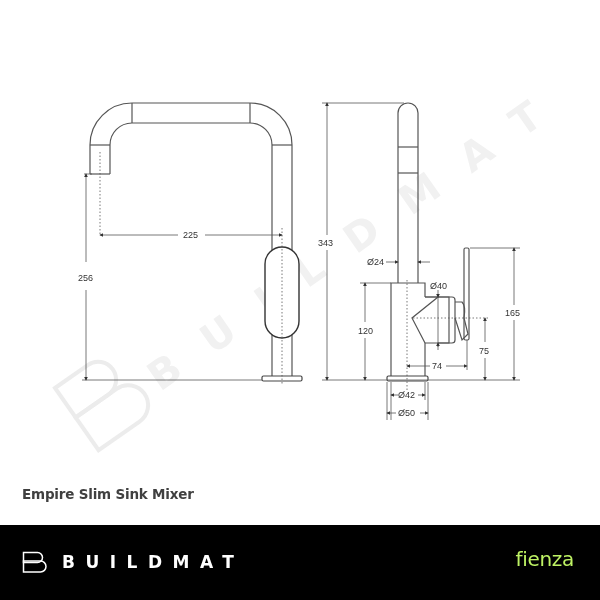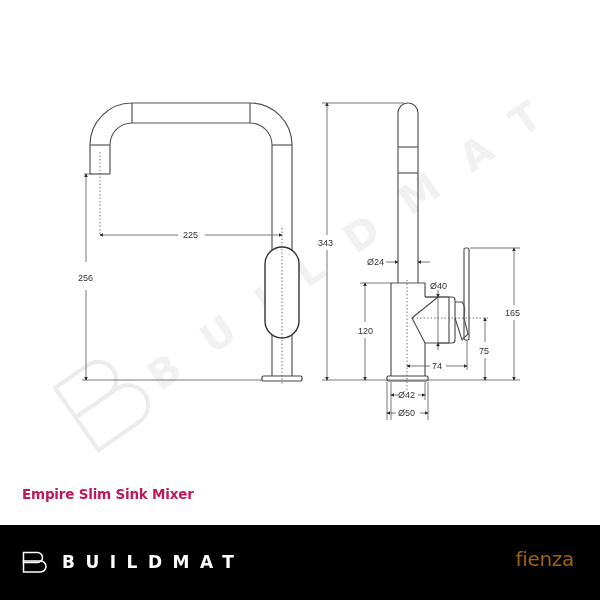--- a/index.html
+++ b/index.html
@@ -1,22 +1,22 @@
 <!DOCTYPE html>
 <html><head>
 <meta charset="utf-8">
 <style>
   html, body { margin: 0; padding: 0; }
   body { width: 600px; height: 600px; background: #ffffff; position: relative; overflow: hidden; font-family: "DejaVu Sans", sans-serif; }
   #drawing { position: absolute; left: 0; top: 0; width: 600px; height: 480px; }
-  .title { position: absolute; left: 22px; top: 486px; font-family: "DejaVu Sans", sans-serif; font-weight: bold; font-size: 13.5px; color: #be185d; letter-spacing: -0.2px; }
+  .title { position: absolute; left: 22px; top: 486px; font-family: "DejaVu Sans", sans-serif; font-weight: bold; font-size: 13.5px; color: #404040; letter-spacing: -0.2px; }
   .footer { position: absolute; left: 0; top: 525px; width: 600px; height: 75px; background: #000; }
   .footer-brand { position: absolute; left: 22px; top: 26px; height: 22px; display: flex; align-items: center; }
   .footer-brand-name { margin-left: 14px; color: #fff; font-family: "DejaVu Sans", sans-serif; font-weight: bold; font-size: 17px; letter-spacing: 10.5px; }
-  .footer-partner { position: absolute; right: 26px; top: 22px; color: #a16207; font-family: "DejaVu Sans", sans-serif; font-size: 20px; letter-spacing: -0.3px; }
+  .footer-partner { position: absolute; right: 26px; top: 22px; color: #bef264; font-family: "DejaVu Sans", sans-serif; font-size: 20px; letter-spacing: -0.3px; }
   .dim-text { font-family: "Liberation Sans", sans-serif; font-size: 9px; fill: #333; }
   .wm-text { font-family: "DejaVu Sans", sans-serif; font-weight: bold; font-size: 40px; fill: #f1f1f1; letter-spacing: 34px; }
 </style>
 </head>
 <body>
 
 <svg id="drawing" viewBox="0 0 600 480" xmlns="http://www.w3.org/2000/svg">
   <defs>
     <marker id="arr" viewBox="0 0 6 6" refX="5" refY="3" markerWidth="5" markerHeight="5" orient="auto-start-reverse">
       <path d="M0,0 L6,3 L0,6 z" fill="#333"></path>

